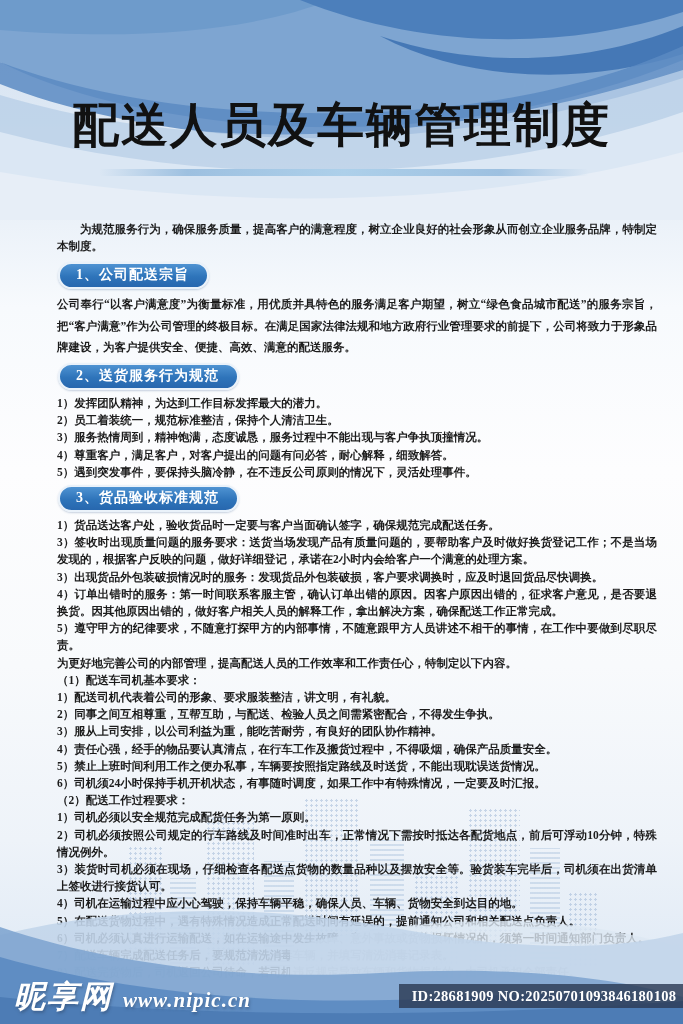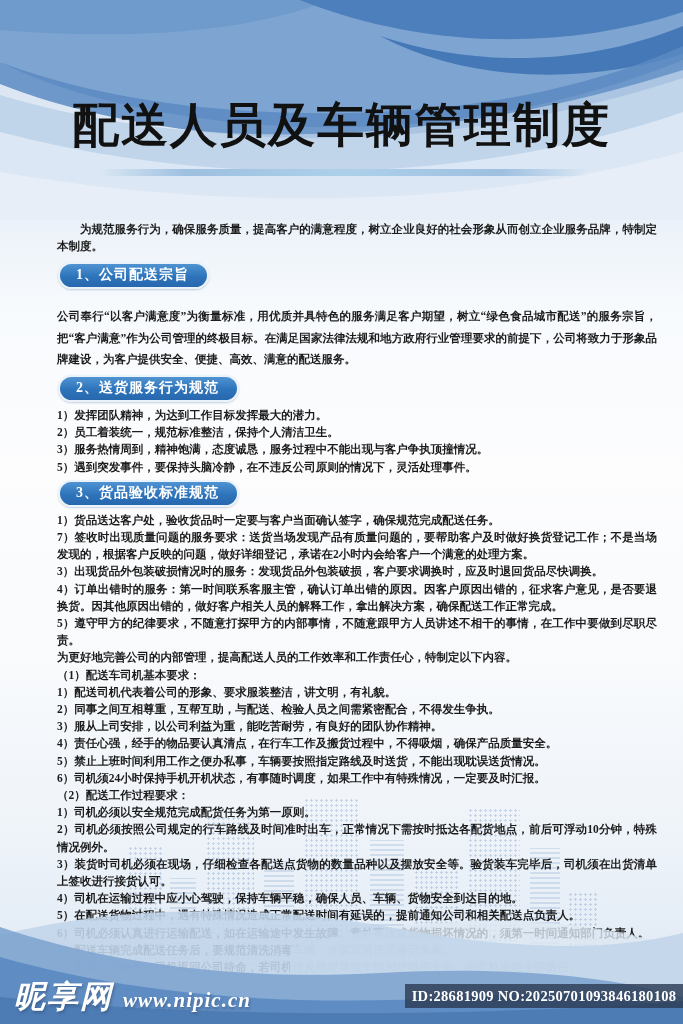--- a/index.html
+++ b/index.html
@@ -25,40 +25,40 @@
   .intro{margin:8px 0 3px 0;text-indent:2em;}
   .pill{
     display:inline-block;margin:4px 0 5px -12px;padding:3px 18px 4px 16px;
     background:linear-gradient(180deg,#4f93d2 0%,#2e74ba 55%,#2767ae 100%);
     border:2px solid #eaf2fa;border-radius:16px;
     color:#fff;font-size:14px;font-weight:700;letter-spacing:1px;line-height:16px;
     box-shadow:0 1px 2px rgba(40,80,130,.25);
   }
   .pill-row{display:block;margin-left:13px;}
   .line{margin:0;}
-  .loose{line-height:21.5px;margin-top:12px;}
+  .loose{line-height:21.5px;}
   .skyline{position:absolute;bottom:58px;left:128px;width:470px;height:170px;opacity:.75;pointer-events:none;}
   .bldg{
     position:absolute;bottom:0;
     background-image:radial-gradient(circle,rgba(140,168,205,.55) 1px,transparent 1.3px);
     background-size:5px 5px;
   }
   .bldg.lines{
     background-image:repeating-linear-gradient(180deg,rgba(150,178,212,.45) 0 1px,transparent 1px 4px);
   }
   .watermark{
     position:absolute;left:14px;top:976px;color:#fff;font-style:italic;font-weight:900;
     text-shadow:1px 2px 3px rgba(50,75,110,.55);white-space:nowrap;
   }
   .watermark .logo{font-size:31px;letter-spacing:2px;text-align:right;}
   .watermark .url{font-size:21px;margin-left:10px;letter-spacing:1px;}
   .idbar{
     position:absolute;right:0;top:984px;width:278px;height:24px;
     background:rgba(44,58,84,.82);color:#fff;font-size:14.5px;font-weight:600;
-    display:flex;align-items:center;justify-content:center;letter-spacing:.3px;
+    display:flex;align-items:center;justify-content:center;letter-spacing:.3px;padding-left:6px;
   }
 </style>
 </head>
 <body>
 
 <div class="poster">
 
   <svg class="topwaves" viewBox="0 0 683 220" aria-hidden="true">
     <path d="M0 0 H683 V60 C540 118 380 138 230 122 C130 111 50 88 0 62 Z" fill="#7ea5d1"></path>
     <path d="M0 0 H330 C260 28 150 42 0 30 Z" fill="#6e9bcb"></path>
@@ -88,24 +88,25 @@
 
   <div class="content">
     <p class="intro">为规范服务行为，确保服务质量，提高客户的满意程度，树立企业良好的社会形象从而创立企业服务品牌，特制定本制度。</p>
     <div id="sections">
         <div class="pill-row"><span class="pill">1、公司配送宗旨</span></div>
         <p class="line loose">公司奉行“以客户满意度”为衡量标准，用优质并具特色的服务满足客户期望，树立“绿色食品城市配送”的服务宗旨，把“客户满意”作为公司管理的终极目标。在满足国家法律法规和地方政府行业管理要求的前提下，公司将致力于形象品牌建设，为客户提供安全、便捷、高效、满意的配送服务。</p>
         <div class="pill-row"><span class="pill">2、送货服务行为规范</span></div>
         <p class="line">1）发挥团队精神，为达到工作目标发挥最大的潜力。</p>
         <p class="line">2）员工着装统一，规范标准整洁，保持个人清洁卫生。</p>
         <p class="line">3）服务热情周到，精神饱满，态度诚恳，服务过程中不能出现与客户争执顶撞情况。</p>
+        <p class="line">4）尊重客户，满足客户，对客户提出的问题有问必答，耐心解释，细致解答。</p>
         <p class="line">5）遇到突发事件，要保持头脑冷静，在不违反公司原则的情况下，灵活处理事件。</p>
         <div class="pill-row"><span class="pill">3、货品验收标准规范</span></div>
         <p class="line">1）货品送达客户处，验收货品时一定要与客户当面确认签字，确保规范完成配送任务。</p>
-        <p class="line">7）签收时出现质量问题的服务要求：送货当场发现产品有质量问题的，要帮助客户及时做好换货登记工作；不是当场发现的，根据客户反映的问题，做好详细登记，承诺在2小时内会给客户一个满意的处理方案。</p>
+        <p class="line">3）签收时出现质量问题的服务要求：送货当场发现产品有质量问题的，要帮助客户及时做好换货登记工作；不是当场发现的，根据客户反映的问题，做好详细登记，承诺在2小时内会给客户一个满意的处理方案。</p>
         <p class="line">3）出现货品外包装破损情况时的服务：发现货品外包装破损，客户要求调换时，应及时退回货品尽快调换。</p>
         <p class="line">4）订单出错时的服务：第一时间联系客服主管，确认订单出错的原因。因客户原因出错的，征求客户意见，是否要退换货。因其他原因出错的，做好客户相关人员的解释工作，拿出解决方案，确保配送工作正常完成。</p>
         <p class="line">5）遵守甲方的纪律要求，不随意打探甲方的内部事情，不随意跟甲方人员讲述不相干的事情，在工作中要做到尽职尽责。</p>
         <p class="line">为更好地完善公司的内部管理，提高配送人员的工作效率和工作责任心，特制定以下内容。</p>
         <p class="line">（1）配送车司机基本要求：</p>
         <p class="line">1）配送司机代表着公司的形象、要求服装整洁，讲文明，有礼貌。</p>
         <p class="line">2）同事之间互相尊重，互帮互助，与配送、检验人员之间需紧密配合，不得发生争执。</p>
         <p class="line">3）服从上司安排，以公司利益为重，能吃苦耐劳，有良好的团队协作精神。</p>
         <p class="line">4）责任心强，经手的物品要认真清点，在行车工作及搬货过程中，不得吸烟，确保产品质量安全。</p>
         <p class="line">5）禁止上班时间利用工作之便办私事，车辆要按照指定路线及时送货，不能出现耽误送货情况。</p>

